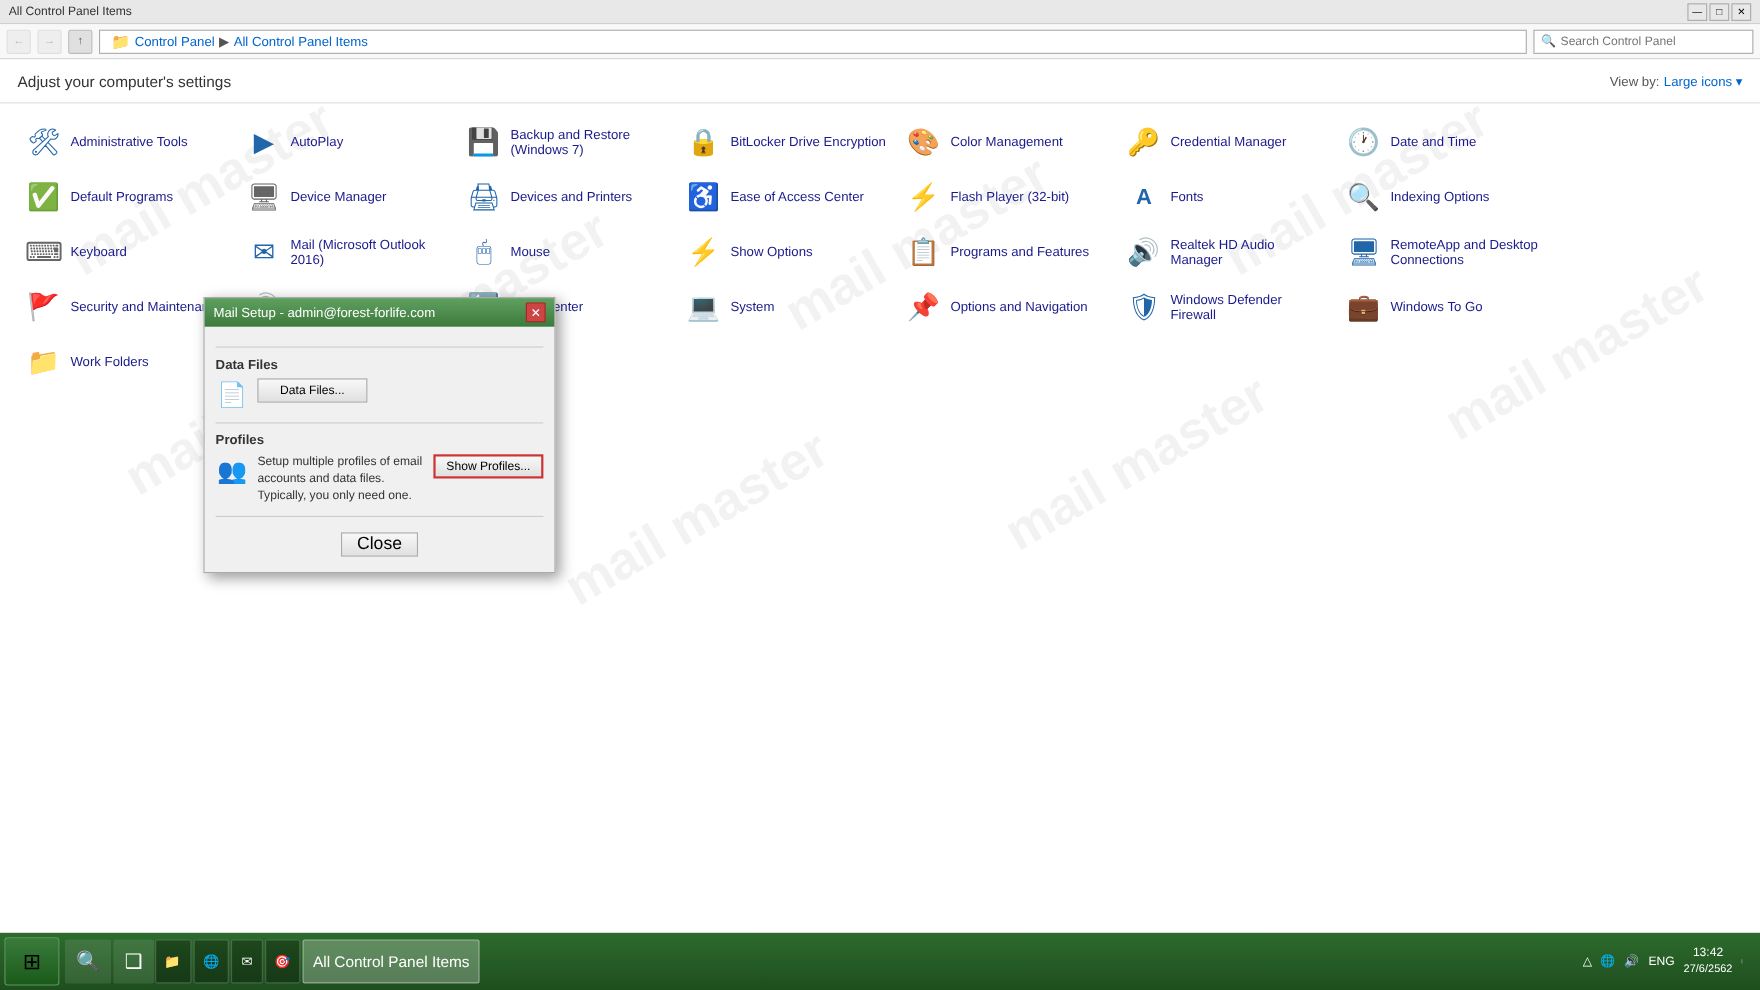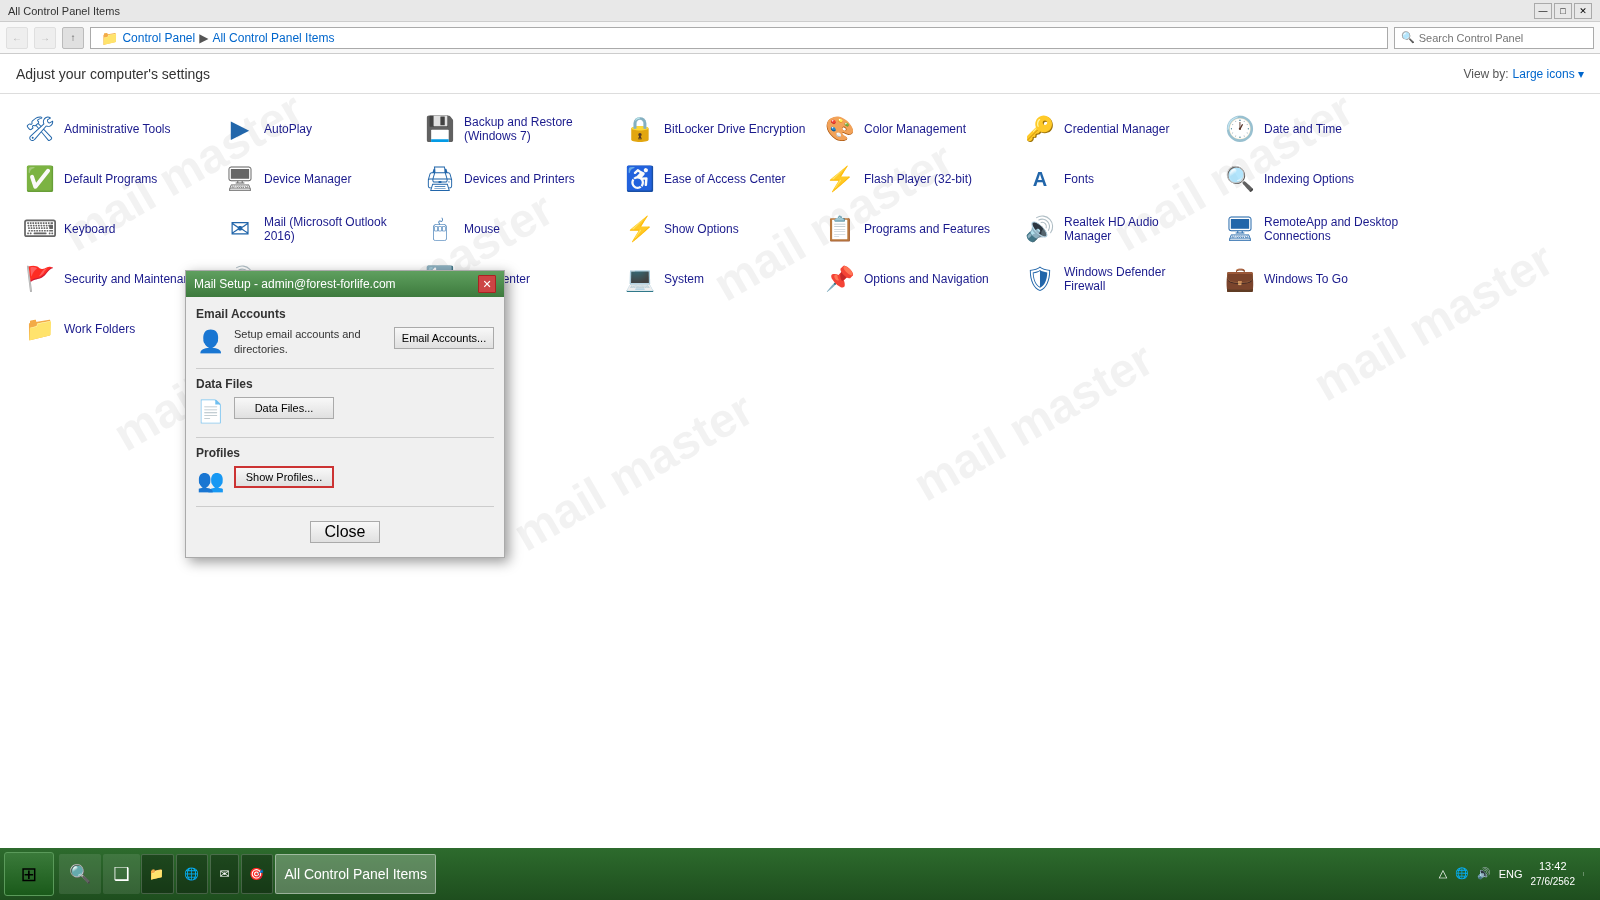--- a/index.html
+++ b/index.html
@@ -514,45 +514,38 @@
   <div class="modal-overlay">
     <div class="modal-dialog">
 
       <div class="modal-titlebar">
         <span>Mail Setup - admin@forest-forlife.com</span>
         <button class="modal-close-btn">✕</button>
       </div>
 
       <div class="modal-body">
 
-        <div class="modal-section">
-          <div class="modal-section-title">Email Accounts</div>
-          <div class="modal-section-content">
-            <div class="modal-section-icon">👤</div>
-            <span class="modal-section-text">Setup email accounts and directories.</span>
-            <button class="modal-action-btn">Email Accounts...</button>
-          </div>
-        </div>
 
         <hr class="modal-separator">
 
         <div class="modal-section">
           <div class="modal-section-title">Data Files</div>
           <div class="modal-section-content">
             <div class="modal-section-icon">📄</div>
             <button class="modal-action-btn">Data Files...</button>
           </div>
         </div>
 
         <hr class="modal-separator">
 
         <div class="modal-section">
           <div class="modal-section-title">Profiles</div>
           <div class="modal-section-content">
             <div class="modal-section-icon">👥</div>
+            <span class="modal-section-text">Setup multiple profiles of email accounts and data files. Typically, you only need one.</span>
             <button class="modal-action-btn highlighted">Show Profiles...</button>
           </div>
         </div>
 
         <hr class="modal-separator">
 
         <div class="modal-footer">
           <button class="modal-footer-btn">Close</button>
         </div>
       </div>

